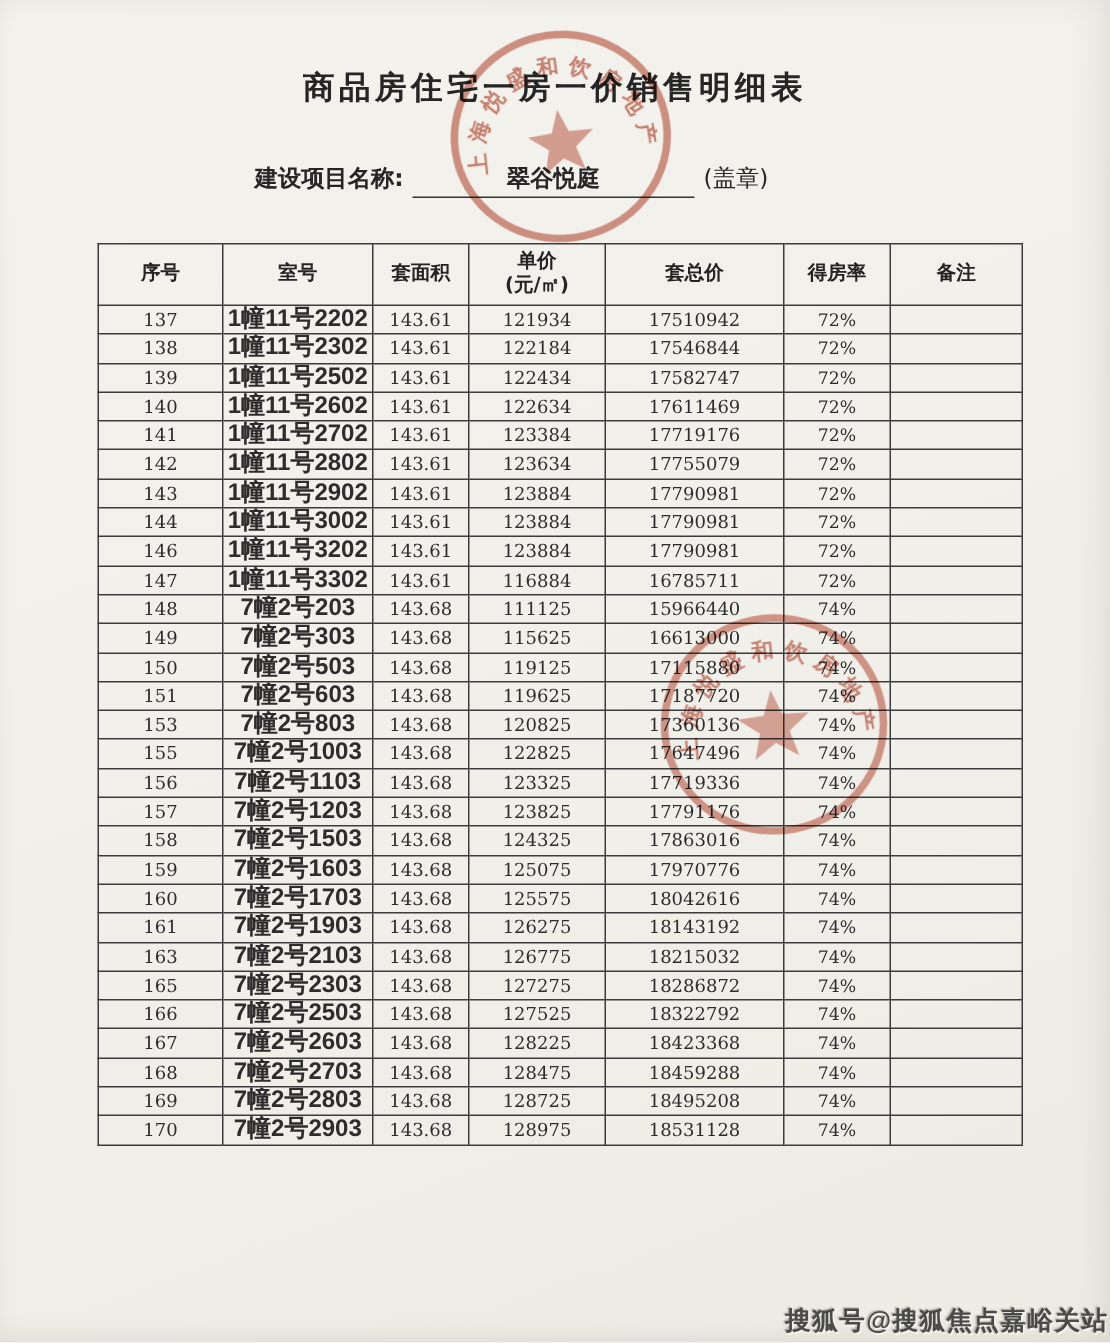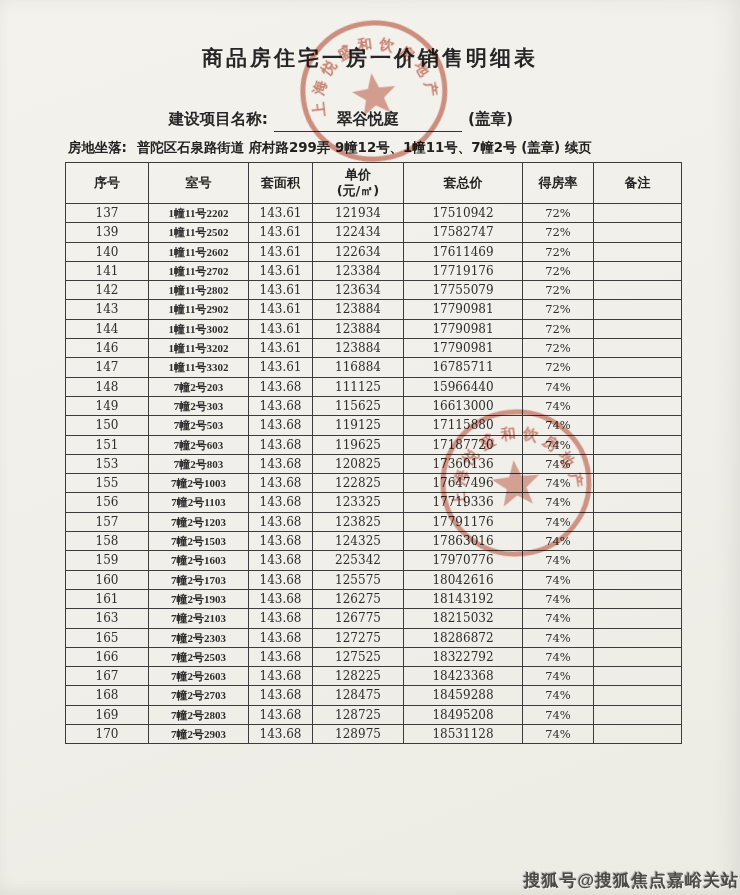--- a/index.html
+++ b/index.html
@@ -39,21 +39,21 @@
   }
   .project-name-underline {
     display: inline-block;
     min-width: 188px;
     border-bottom: 1.6px solid #333;
     text-align: center;
     font-weight: 700;
     padding: 0 8px 1px 8px;
     margin: 12px 6px;
   }
-  .seal-note { font-weight: 700; }
+  .seal-note { font-weight: 400; }
 
   .location-line {
     position: absolute;
     top: 139px; left: 68px; right: 20px;
     font-size: 13.4px;
     font-weight: 700;
     color: #222;
     font-family: "DejaVu Sans", "Liberation Sans", sans-serif;
     white-space: nowrap;
   }
@@ -84,23 +84,23 @@
   }
   .price-table tbody td {
     height: 18.3px;
     line-height: 18.3px;
     font-size: 12px;
     padding: 0;
     color: #2d2d2d;
     font-family: "DejaVu Serif", "Liberation Serif", serif;
   }
   .price-table tbody td:nth-child(2) {
-    font-family: Liberation Serif, serif;
-    font-weight: 700;
-    font-size: 11px;
+    font-family: Liberation Sans, sans-serif;
+    font-weight: 700;
+    font-size: 16px;
   }
   .price-table tbody td:nth-child(6) { font-size: 11.5px; }
 
   .stamp {
     position: absolute;
     mix-blend-mode: multiply;
     opacity: 0.8;
     filter: blur(0.35px);
     pointer-events: none;
   }
@@ -121,23 +121,20 @@
 </head>
 <body>
 
 <div class="page">
 
   <div class="doc-title">商品房住宅一房一价销售明细表</div>
 
   <div class="project-line"><span>建设项目名称:</span><span class="project-name-underline"><span>翠谷悦庭</span></span><span class="seal-note">(盖章)</span>
   </div>
 
-  <div class="location-line">
-    <span class="location-label">房地坐落:</span><span>普陀区石泉路街道 府村路299弄 9幢12号、1幢11号、7幢2号 (盖章) 续页</span>
-  </div>
 
   <table class="price-table">
     <colgroup>
       <col style="width:83px">
         <col style="width:100px">
         <col style="width:64px">
       <col style="width:91px">
         <col style="width:119px">
         <col style="width:71px">
         <col style="width:88px">
@@ -158,20 +155,29 @@
         <tr>
           <td>137</td>
           <td>1幢11号2202</td>
           <td>143.61</td>
           <td>121934</td>
           <td>17510942</td>
           <td>72%</td>
           <td></td>
         </tr>
         <tr>
+          <td>138</td>
+          <td>1幢11号2302</td>
+          <td>143.61</td>
+          <td>122184</td>
+          <td>17546844</td>
+          <td>72%</td>
+          <td></td>
+        </tr>
+        <tr>
           <td>139</td>
           <td>1幢11号2502</td>
           <td>143.61</td>
           <td>122434</td>
           <td>17582747</td>
           <td>72%</td>
           <td></td>
         </tr>
         <tr>
           <td>140</td>
@@ -314,21 +320,21 @@
           <td>143.68</td>
           <td>124325</td>
           <td>17863016</td>
           <td>74%</td>
           <td></td>
         </tr>
         <tr>
           <td>159</td>
           <td>7幢2号1603</td>
           <td>143.68</td>
-          <td>225342</td>
+          <td>125075</td>
           <td>17970776</td>
           <td>74%</td>
           <td></td>
         </tr>
         <tr>
           <td>160</td>
           <td>7幢2号1703</td>
           <td>143.68</td>
           <td>125575</td>
           <td>18042616</td>

